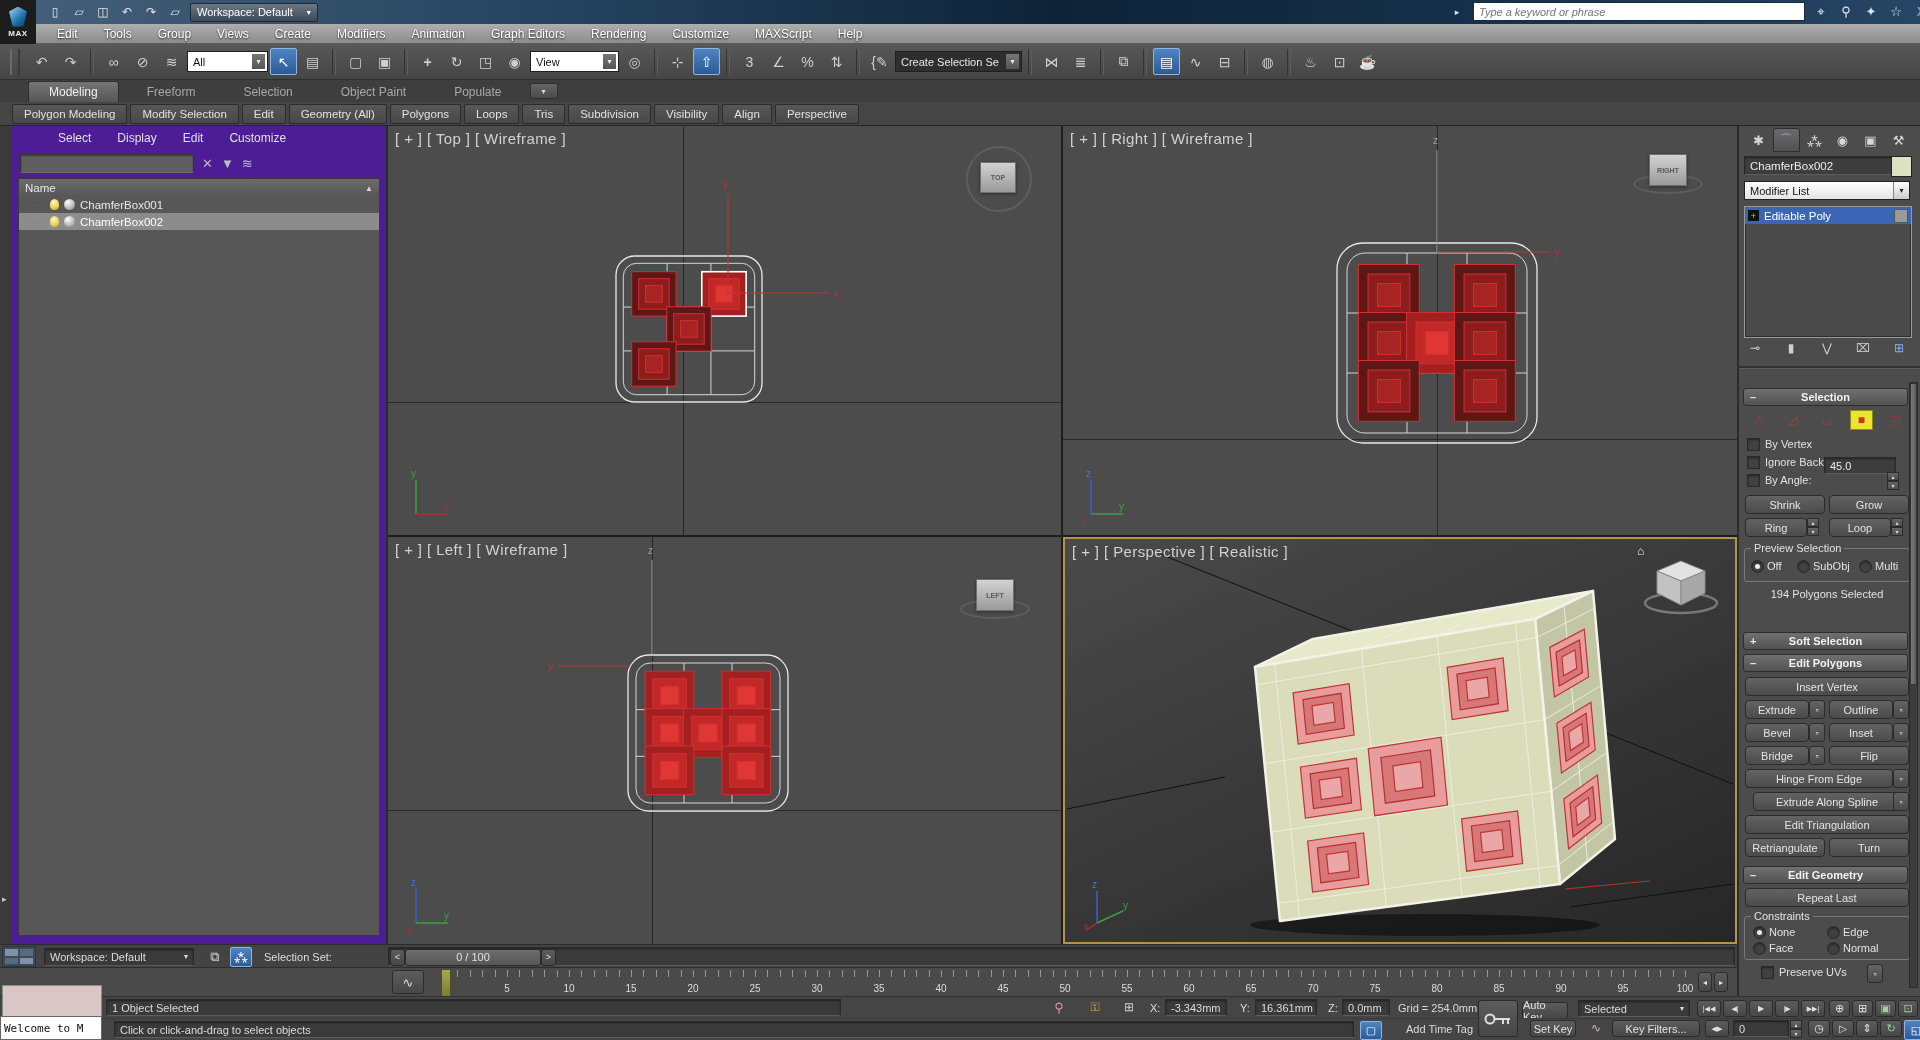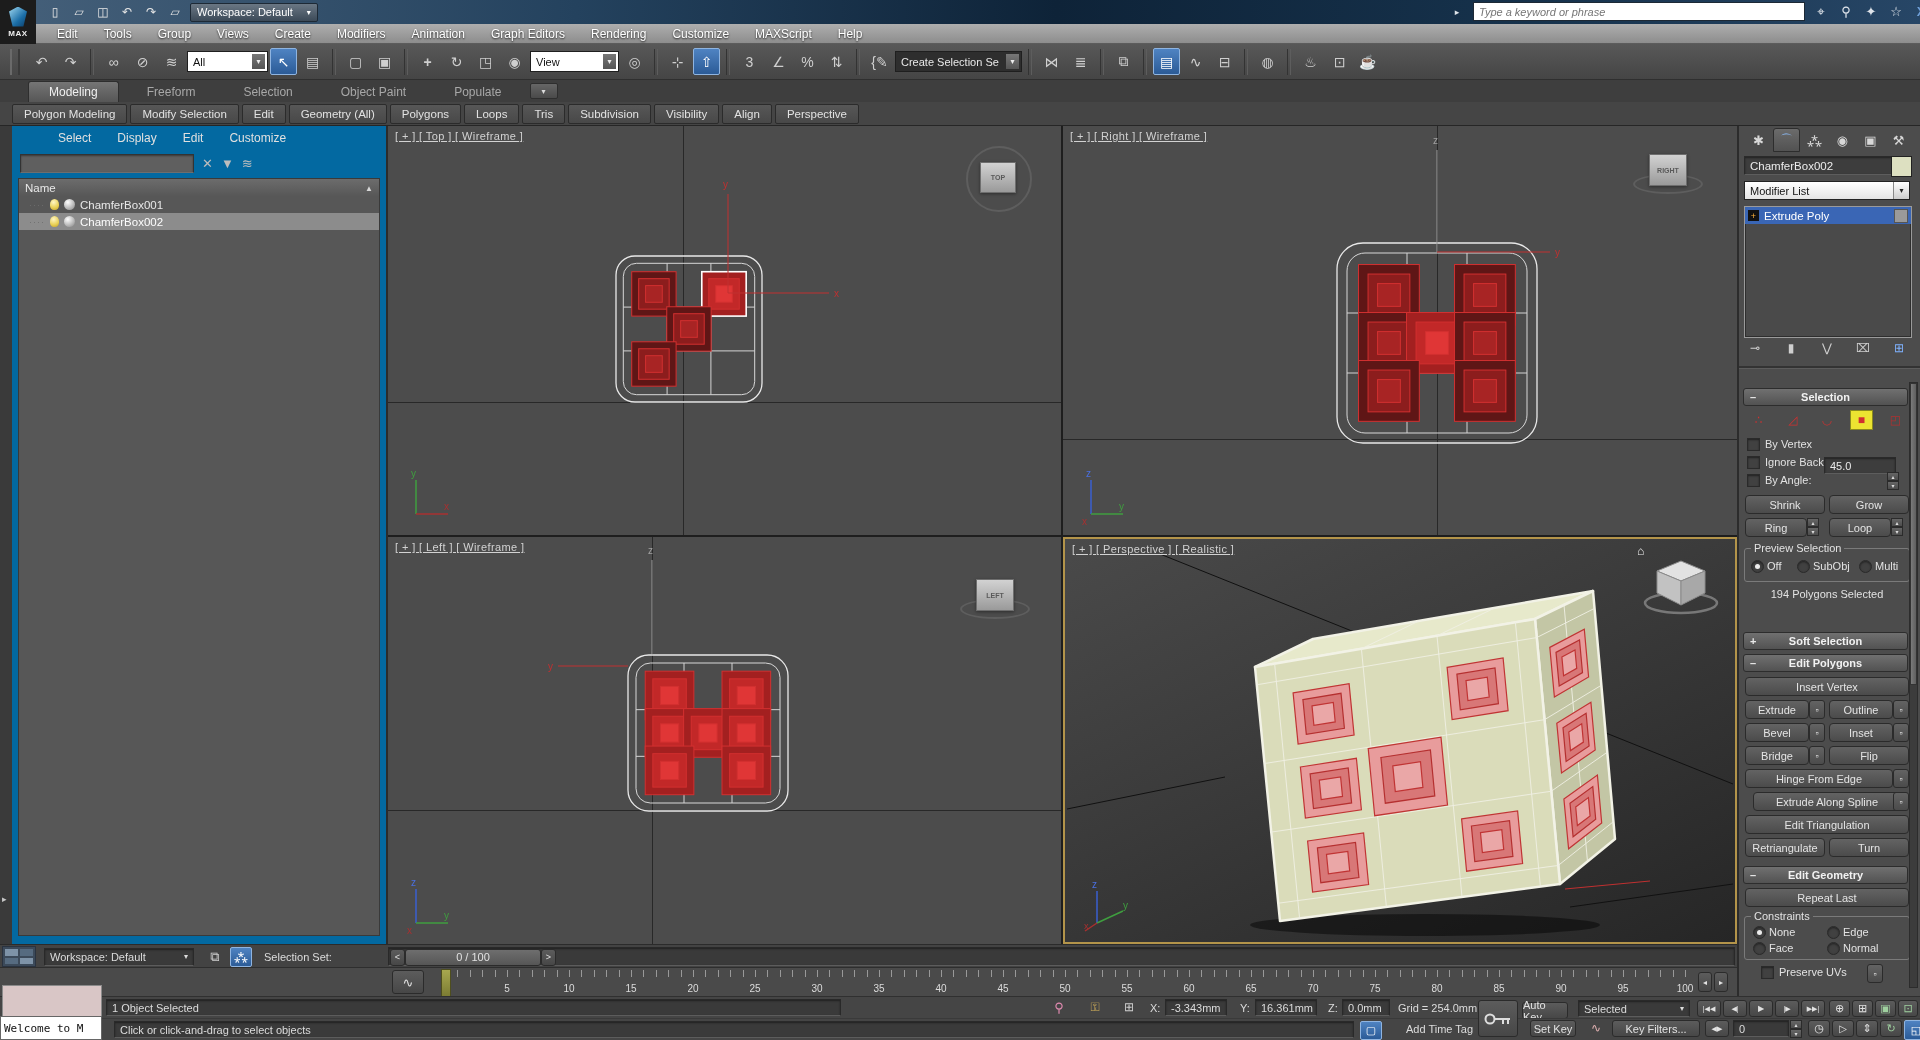--- a/index.html
+++ b/index.html
@@ -34,37 +34,37 @@
   
   #ribbontabs{left:0;top:80px;width:1920px;height:22px;background:#3e3e3e;display:flex;align-items:flex-end;padding-left:28px;box-sizing:border-box;gap:8px;}
   .rtab{padding:3px 20px;color:#a8a8a8;font-size:12px;border-radius:3px 3px 0 0;}
   .rtab.active{background:linear-gradient(#757575,#565656);color:#f0f0f0;border:1px solid #2e2e2e;border-bottom:none;}
   #ribbonmin{width:26px;height:14px;background:linear-gradient(#666,#4a4a4a);border:1px solid #2e2e2e;border-radius:2px;color:#ddd;font-size:8px;display:flex;align-items:center;justify-content:center;margin-bottom:3px;}
   #ribbongroups{left:0;top:102px;width:1920px;height:24px;background:#454545;border-bottom:1px solid #262626;display:flex;align-items:center;padding-left:12px;box-sizing:border-box;gap:3px;}
   .rgroup{padding:3px 11px;background:linear-gradient(#575757,#484848);border:1px solid #2b2b2b;color:#e2e2e2;font-size:11.5px;border-radius:2px;}
   
   #dock{left:0;top:126px;width:12px;height:818px;background:#3a3a3a;border-right:1px solid #2a2a2a;}
   
-  #explorer{left:12px;top:126px;width:376px;height:818px;background:#0369a1;border-right:2px solid #2c2c2c;box-sizing:border-box;}
+  #explorer{left:12px;top:126px;width:376px;height:818px;background:#4c1d95;border-right:2px solid #2c2c2c;box-sizing:border-box;}
   #explorer-menus{height:24px;display:flex;align-items:center;padding-left:34px;gap:2px;}
   .exmenu{padding:0 12px;color:#e0e0e0;font-size:12px;}
   #exsearchrow{height:26px;display:flex;align-items:center;padding-left:8px;gap:8px;}
   #exsearch{width:172px;height:17px;background:#5f5f5f;border:1px solid #333;border-bottom-color:#6e6e6e;box-shadow:inset 0 1px 2px rgba(0,0,0,.4);}
   .exico{color:#bdbdbd;font-size:13px;}
   #exheader{height:18px;margin:2px 6px 0 6px;background:linear-gradient(#6c6c6c,#565656);border:1px solid #3a3a3a;display:flex;align-items:center;padding:0 6px;color:#e8e8e8;font-size:11.5px;text-align:center;}
   #exlist{position:absolute;left:6px;right:6px;top:70px;bottom:8px;background:#575757;border:1px solid #3a3a3a;border-top:none;}
   .exrow{height:17px;display:flex;align-items:center;gap:5px;padding-left:10px;color:#e8e8e8;font-size:11.5px;}
   .exrow.sel{background:#8c8c8c;color:#fdfdfd;}
   .dots{color:#6e6e6e;font-size:9px;letter-spacing:1px;}
   .bulb{width:9px;height:11px;border-radius:50% 50% 42% 42%;background:radial-gradient(circle at 40% 30%,#fff6c4,#e8cf52 60%,#b99a2e);flex:none;}
   .sphere{width:11px;height:11px;border-radius:50%;background:radial-gradient(circle at 35% 30%,#ffffff,#a8a8a8 70%,#7c7c7c);flex:none;}
   
   #vpwrap{left:388px;top:126px;width:1349px;height:818px;background:#1e1e1e;}
   .vp{position:absolute;background:#4c4c4c;overflow:hidden;}
-  .vplabel{position:absolute;left:7px;top:4px;color:#d2d2d2;font-size:11px;letter-spacing:.4px;z-index:6;white-space:pre;text-decoration:underline;}
+  .vplabel{position:absolute;left:7px;top:4px;color:#d2d2d2;font-size:15px;letter-spacing:.4px;z-index:6;white-space:pre;}
   .axisline{position:absolute;background:#282828;z-index:1;}
   .vcsq{position:absolute;background:linear-gradient(#d2d2d2,#9a9a9a);border:1px solid #6e6e6e;color:#5a5a5a;font-size:7px;font-weight:bold;display:flex;align-items:center;justify-content:center;z-index:5;box-shadow:0 1px 3px rgba(0,0,0,.4);}
   .vcring{position:absolute;border:2px solid #5e5e5e;border-radius:50%;z-index:4;}
   #persp{border:2px solid #b3944a;box-sizing:border-box;background:linear-gradient(155deg,#4a4a4a 0%,#3c3c3c 40%,#262626 100%);}
   svg{display:block;}
   
   #cmdpanel{left:1737px;top:126px;width:183px;height:870px;background:#4c4c4c;border-left:2px solid #2c2c2c;box-sizing:border-box;}
   .cptabs{height:26px;display:flex;align-items:flex-end;padding-left:6px;gap:1px;}
   .cptab{width:25px;height:22px;display:flex;align-items:center;justify-content:center;font-size:13px;color:#d8d8d8;border:1px solid transparent;border-radius:3px 3px 0 0;}
   .cptab.active{background:linear-gradient(#6b6b6b,#525252);border-color:#2d2d2d;color:#8fc1ff;}
@@ -492,21 +492,21 @@
     </div>
     <div class="cpfield" style="position:absolute;left:5px;top:30px;width:138px;height:17px;font-size:11.5px;">ChamferBox002</div>
     <div style="position:absolute;left:152px;top:30px;width:19px;height:19px;background:#dde0c1;border:1px solid #222;"></div>
     <div style="position:absolute;left:5px;top:55px;width:166px;height:19px;background:linear-gradient(#fff,#e4e4e4);border:1px solid #222;color:#111;display:flex;align-items:center;padding-left:5px;box-sizing:border-box;">
       <span>Modifier List</span>
       <span style="margin-left:auto;width:15px;height:17px;background:linear-gradient(#fff,#ccc);border-left:1px solid #888;display:flex;align-items:center;justify-content:center;color:#222;font-size:8px;">▾</span>
     </div>
     <div style="position:absolute;left:5px;top:80px;width:166px;height:130px;background:#4a4a4a;border:1px solid #9a9a9a;box-shadow:inset 0 0 0 1px #2e2e2e;">
       <div style="height:17px;background:#3a66b5;display:flex;align-items:center;gap:5px;padding:0 3px;color:#fff;font-size:11.5px;">
         <span style="width:11px;height:11px;background:#111;color:#ffb33c;font-size:9px;display:flex;align-items:center;justify-content:center;">+</span>
-        <span>Extrude Poly</span>
+        <span>Editable Poly</span>
         <span style="margin-left:auto;width:12px;height:12px;background:#9a9a9a;border:1px solid #555;"></span>
       </div>
     </div>
     <div style="position:absolute;left:5px;top:215px;width:166px;display:flex;justify-content:space-between;align-items:center;">
       <span class="stkico">⊸</span>
       <span class="stkico">▮</span>
       <span class="stkico">⋁</span>
       <span class="stkico">⌧</span>
       <span class="stkico" style="color:#7fb2ff;">⊞</span>
     </div>

